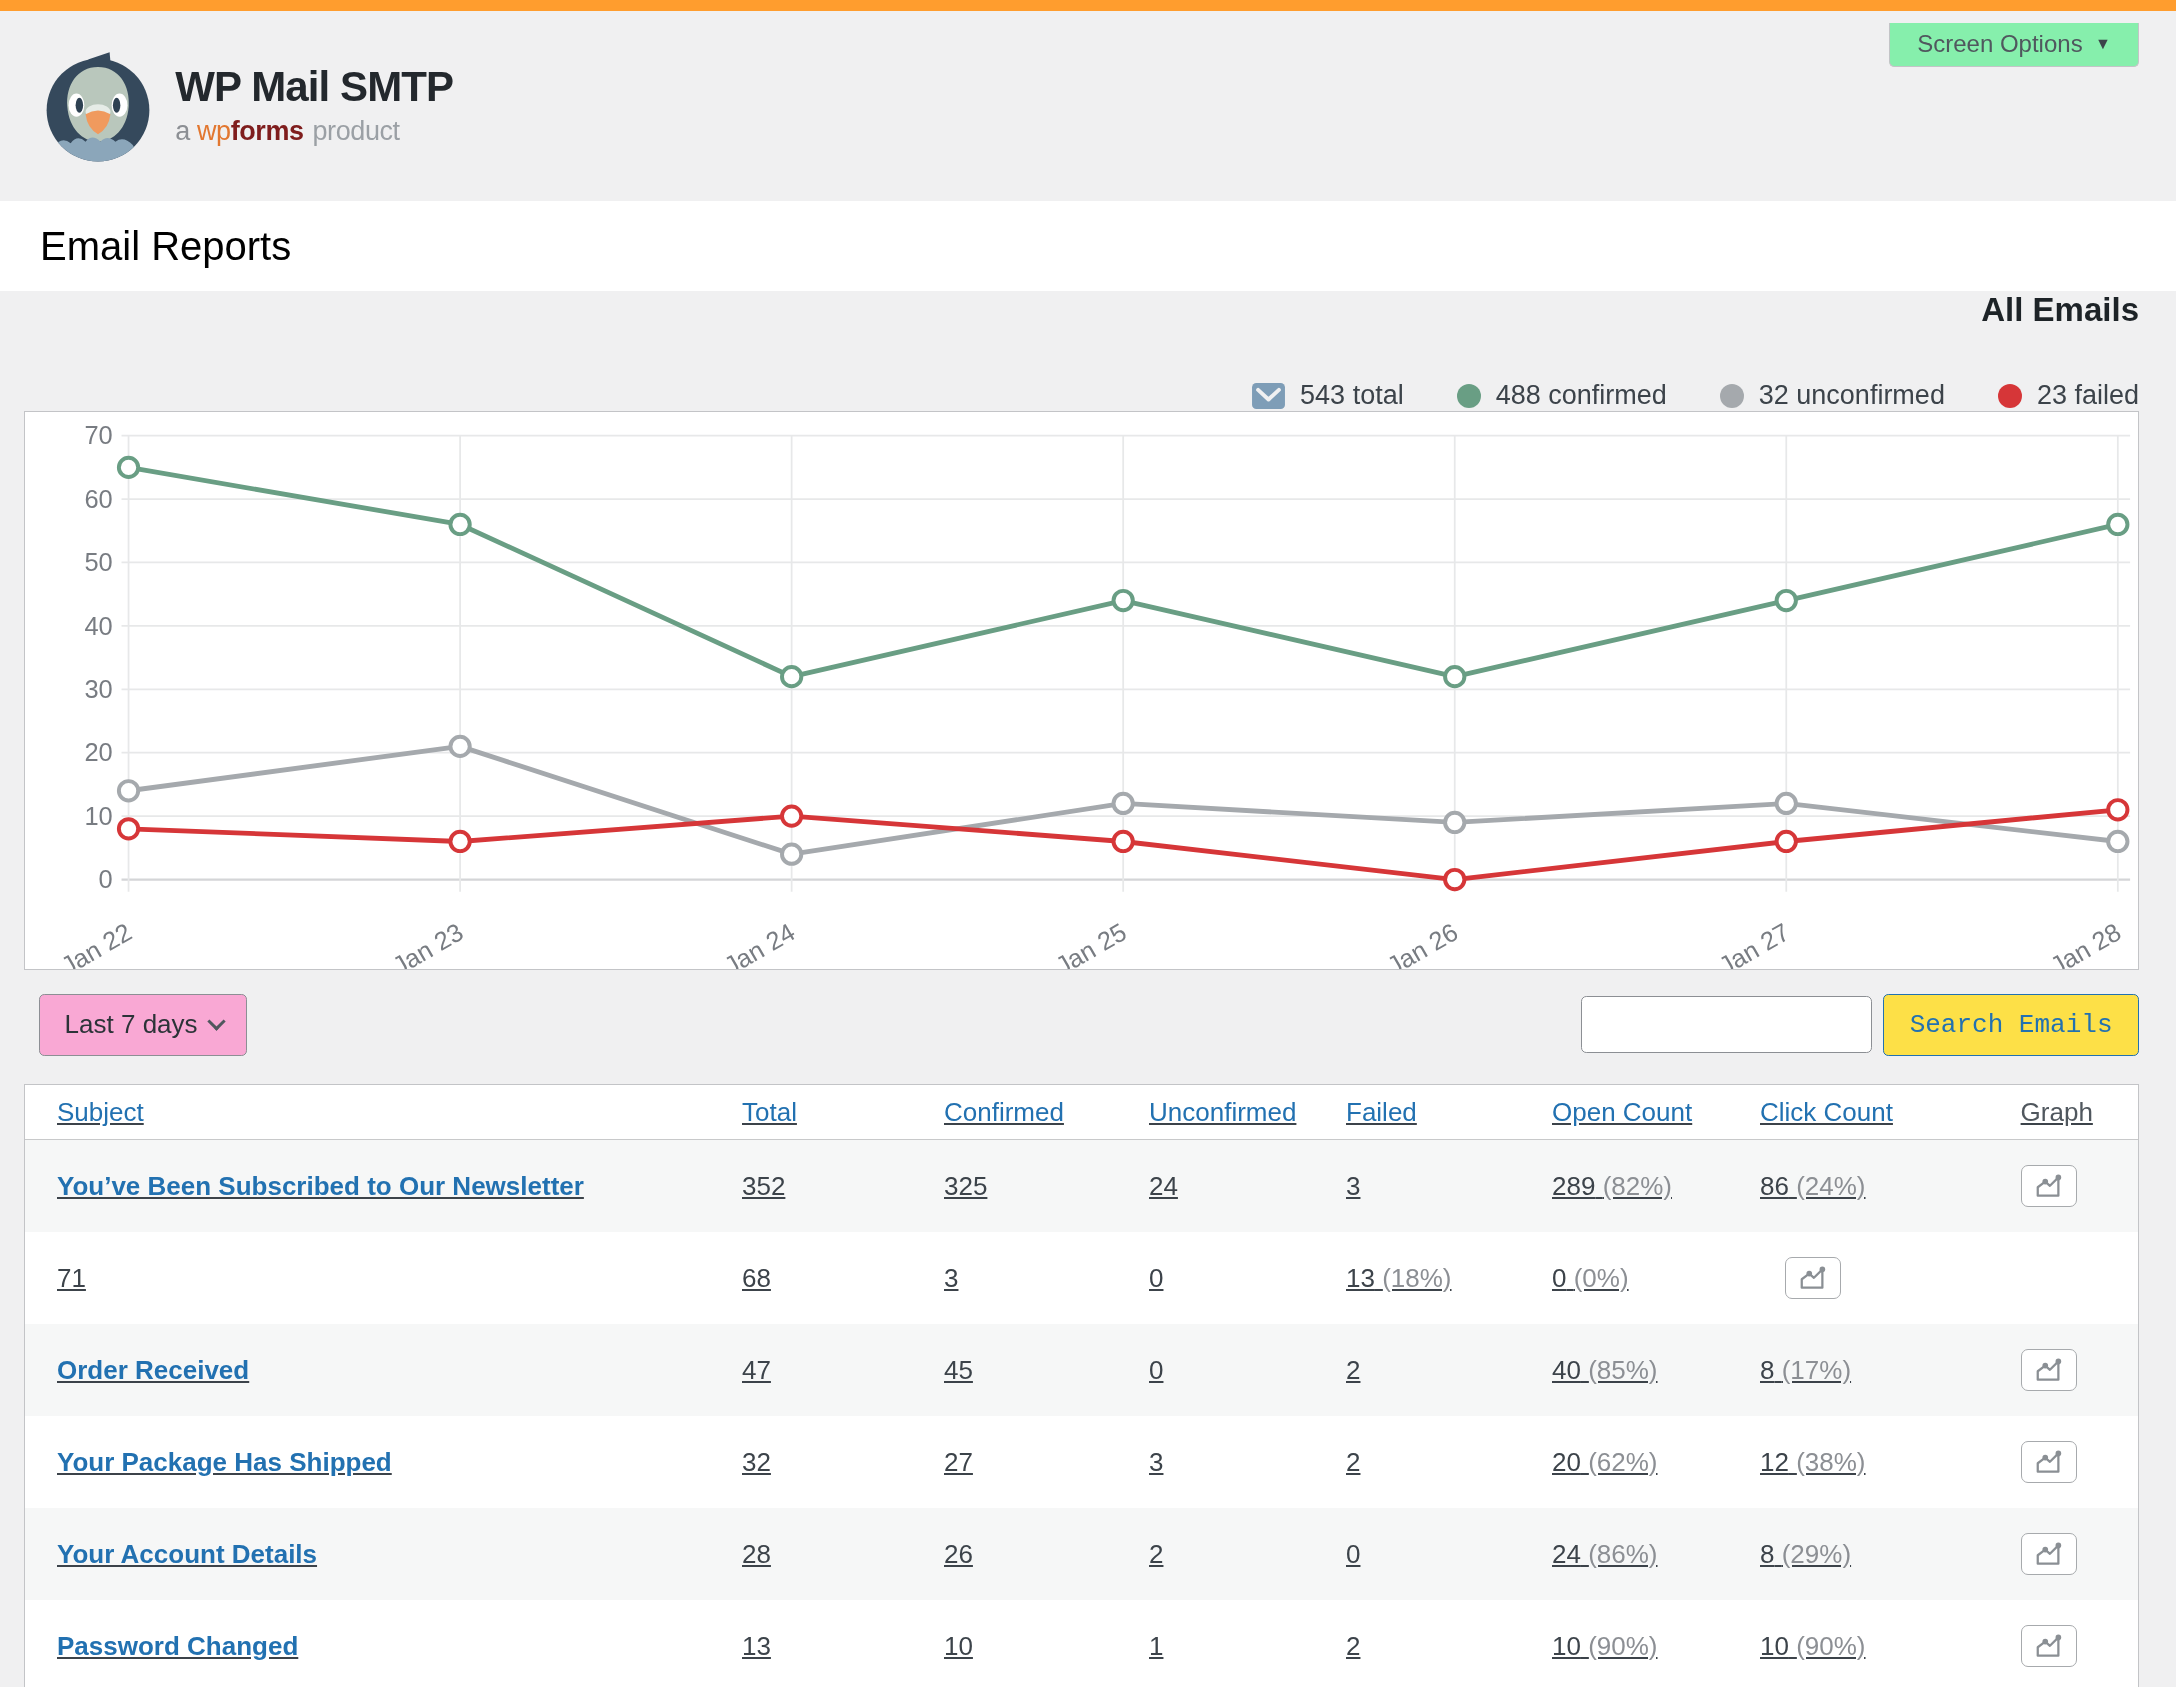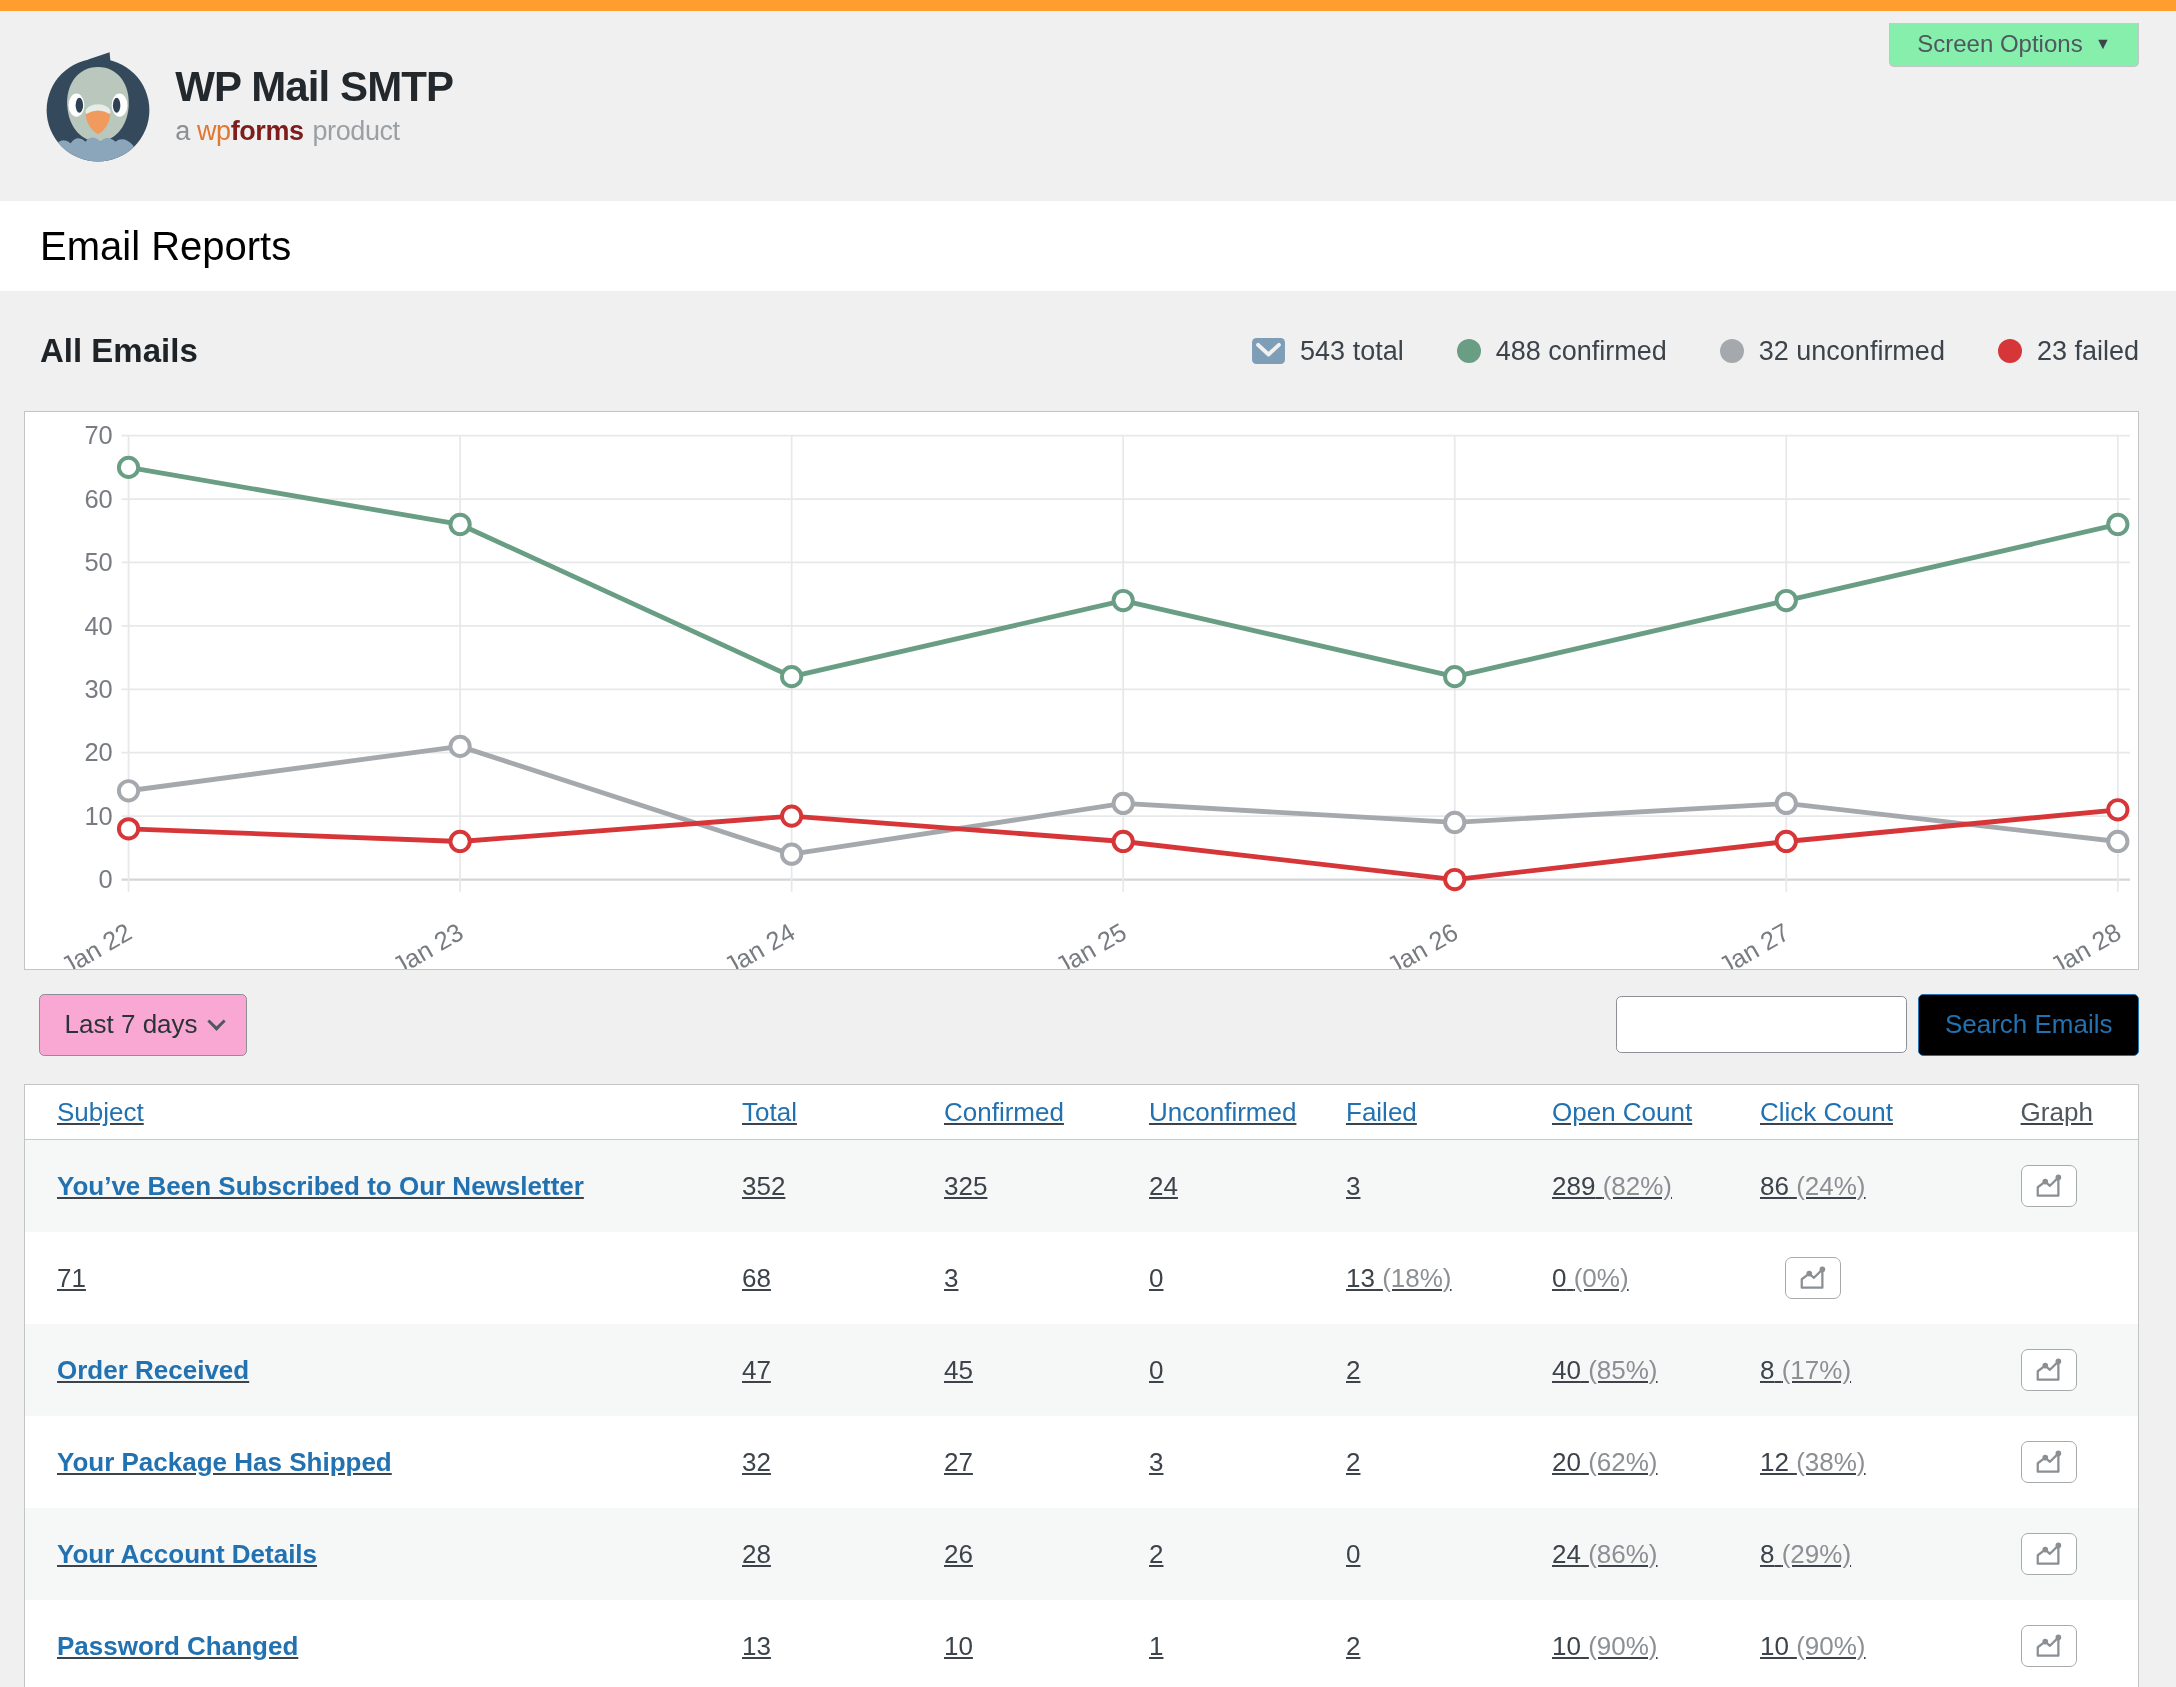--- a/index.html
+++ b/index.html
@@ -31,21 +31,21 @@
     font-size:24px; color:#50575e; display:flex; align-items:center; justify-content:center; gap:12.3px;
     font-family:inherit; cursor:pointer;
   }
   .screen-options .tri { font-size:16px; color:#3c434a; }
 
   
   .page-title-band { background:#fff; height:90px; display:flex; align-items:center; padding-left:40px; }
   .page-title { margin:0; font-size:40px; font-weight:400; color:#000000;text-align:right; }
 
   
-  .summary-row { height:120px; margin:0 38px 0 40px; display:flex; align-items:center; justify-content:space-between; }
+  .summary-row { height:120px; margin:0 38px 0 40px; display:flex; align-items:flex-end; justify-content:space-between;flex-direction:column; }
   .section-heading { margin:0; font-size:33px; font-weight:700; color:#1d2327; }
   .legend { display:flex; align-items:center; gap:53px; font-size:27px; color:#3c434a; }
   .legend-item { display:flex; align-items:center; gap:15px; }
   .dot { width:24px; height:24px; border-radius:50%; display:inline-block; }
   .legend-env svg { width:33px; height:26px; display:block; }
 
   
   .chart-card { margin:0 38px 0 24px; height:559px; background:#fff; border:0.9px solid #c3c4c7; }
   #chart-svg { width:100%; height:100%; display:block; }
 
@@ -53,22 +53,22 @@
   .controls-row { margin:23px 38px 0 39px; height:63px; display:flex; align-items:center; justify-content:space-between; }
   .select {
     width:208px; height:62px; background:#f9a8d4; border:0.9px solid #8c8f94; border-radius:5.3px;
     display:flex; align-items:center; justify-content:space-between; padding:0 23px 0 24.6px;
     font-size:26px; color:#2c3338; cursor:pointer;
   }
   .chev { width:13px; height:13px; border-right:3.5px solid #50575e; border-bottom:3.5px solid #50575e; transform:rotate(45deg); margin-top:-7px; }
   .search-group { display:flex; align-items:center; gap:11.4px; }
   .search-input { width:291px; height:57px; background:#fff; border:0.9px solid #8c8f94; border-radius:5.3px; font-size:26px; padding:0 16px; font-family:inherit; color:#2c3338; }
   .search-btn {
-    height:62px; padding:0 25.5px; background:#000000; border:1.8px solid #2271b1; border-radius:5.3px;
-    color:#2271b1; font-size:26px; font-family:Liberation Sans, sans-serif; cursor:pointer;
+    height:62px; padding:0 25.5px; background:#fde047; border:1.8px solid #2271b1; border-radius:5.3px;
+    color:#2271b1; font-size:26px; font-family:Liberation Mono, monospace; cursor:pointer;
   }
 
   
   .table-card { margin:28px 38px 0 24px; background:#fff; border:0.9px solid #c3c4c7; border-bottom:0.9px solid #c3c4c7; }
   .thead, .trow {
     display:grid;
     grid-template-columns:685px 202px 205px 197px 206px 208px 236px 1fr;
     align-items:center; padding:0 32px;text-decoration:underline;
   }
   .thead { height:55px; border-bottom:0.9px solid #c8c9ca; font-size:26px; background:#fff; }

